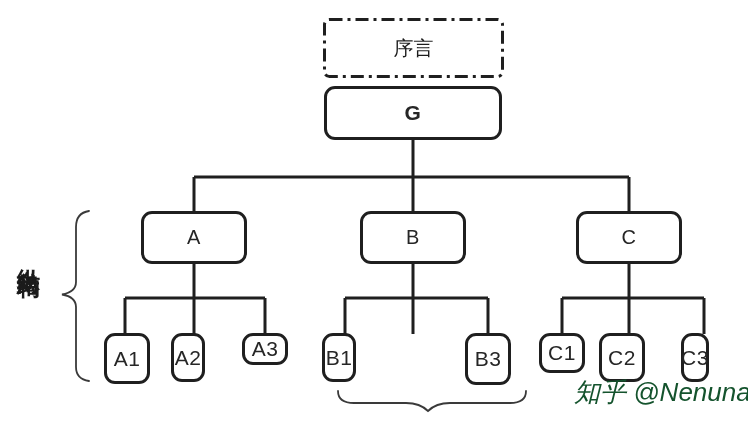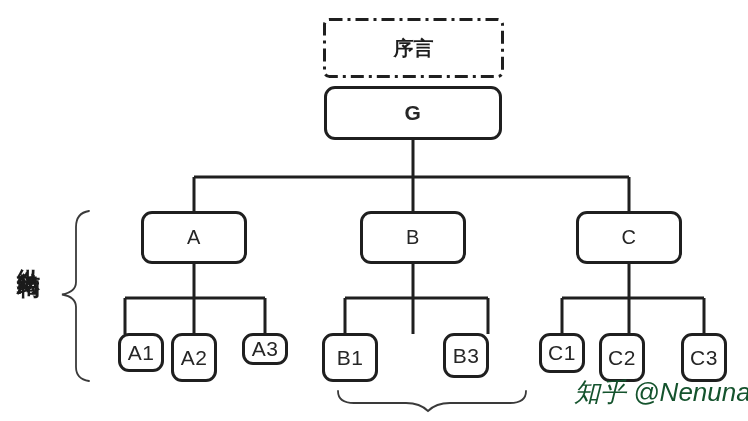--- a/index.html
+++ b/index.html
@@ -14,21 +14,21 @@
     border:3px solid #1f1f1f;border-radius:11px;
     display:flex;align-items:center;justify-content:center;
   }
   .node .lbl{font-size:20px;color:#262626;letter-spacing:0.5px;}
   .node.root .lbl{font-weight:700;font-size:21px;}
   .node.leaf .lbl{font-size:21px;}
   .preface{
     position:absolute;box-sizing:border-box;background:transparent;
     display:flex;align-items:center;justify-content:center;
   }
-  .preface .lbl{font-weight:700;font-size:20px;color:#1c1c1c;}
+  .preface .lbl{font-weight:400;font-size:20px;color:#1c1c1c;}
   .side-label{
     position:absolute;left:14px;top:250px;
     writing-mode:vertical-rl;text-orientation:upright;
     font-size:23px;letter-spacing:2px;font-weight:600;color:#1b1b1b;
   }
   .watermark{
     position:absolute;left:574px;top:375px;
     font-size:26px;color:#14532d;white-space:nowrap;font-style:italic;
   }
 </style>
@@ -64,44 +64,44 @@
   <div class="node branch" style="left:141px;top:211px;width:106px;height:53px">
     <span class="lbl">A</span>
   </div>
   <div class="node branch" style="left:360px;top:211px;width:106px;height:53px">
     <span class="lbl">B</span>
   </div>
   <div class="node branch" style="left:576px;top:211px;width:106px;height:53px">
     <span class="lbl">C</span>
   </div>
 
-  <div class="node leaf" style="left:118px;top:333px;width:46px;height:39px">
+  <div class="node leaf" style="left:104px;top:333px;width:46px;height:51px">
     <span class="lbl">A1</span>
   </div>
-  <div class="node leaf" style="left:171px;top:333px;width:46px;height:49px">
+  <div class="node leaf" style="left:171px;top:333px;width:34px;height:49px">
     <span class="lbl">A2</span>
   </div>
   <div class="node leaf" style="left:242px;top:333px;width:46px;height:32px">
     <span class="lbl">A3</span>
   </div>
 
-  <div class="node leaf" style="left:322px;top:333px;width:56px;height:49px">
+  <div class="node leaf" style="left:322px;top:333px;width:34px;height:49px">
     <span class="lbl">B1</span>
   </div>
-  <div class="node leaf" style="left:443px;top:333px;width:46px;height:45px">
+  <div class="node leaf" style="left:465px;top:333px;width:46px;height:52px">
     <span class="lbl">B3</span>
   </div>
 
   <div class="node leaf" style="left:539px;top:333px;width:46px;height:40px">
     <span class="lbl">C1</span>
   </div>
   <div class="node leaf" style="left:599px;top:333px;width:46px;height:49px">
     <span class="lbl">C2</span>
   </div>
-  <div class="node leaf" style="left:681px;top:333px;width:46px;height:49px">
+  <div class="node leaf" style="left:681px;top:333px;width:28px;height:49px">
     <span class="lbl">C3</span>
   </div>
 
   <div class="side-label">纵向结构</div>
 
   <div class="watermark">知乎 @Nenuna</div>
 
 </div>
 
 </body></html>

